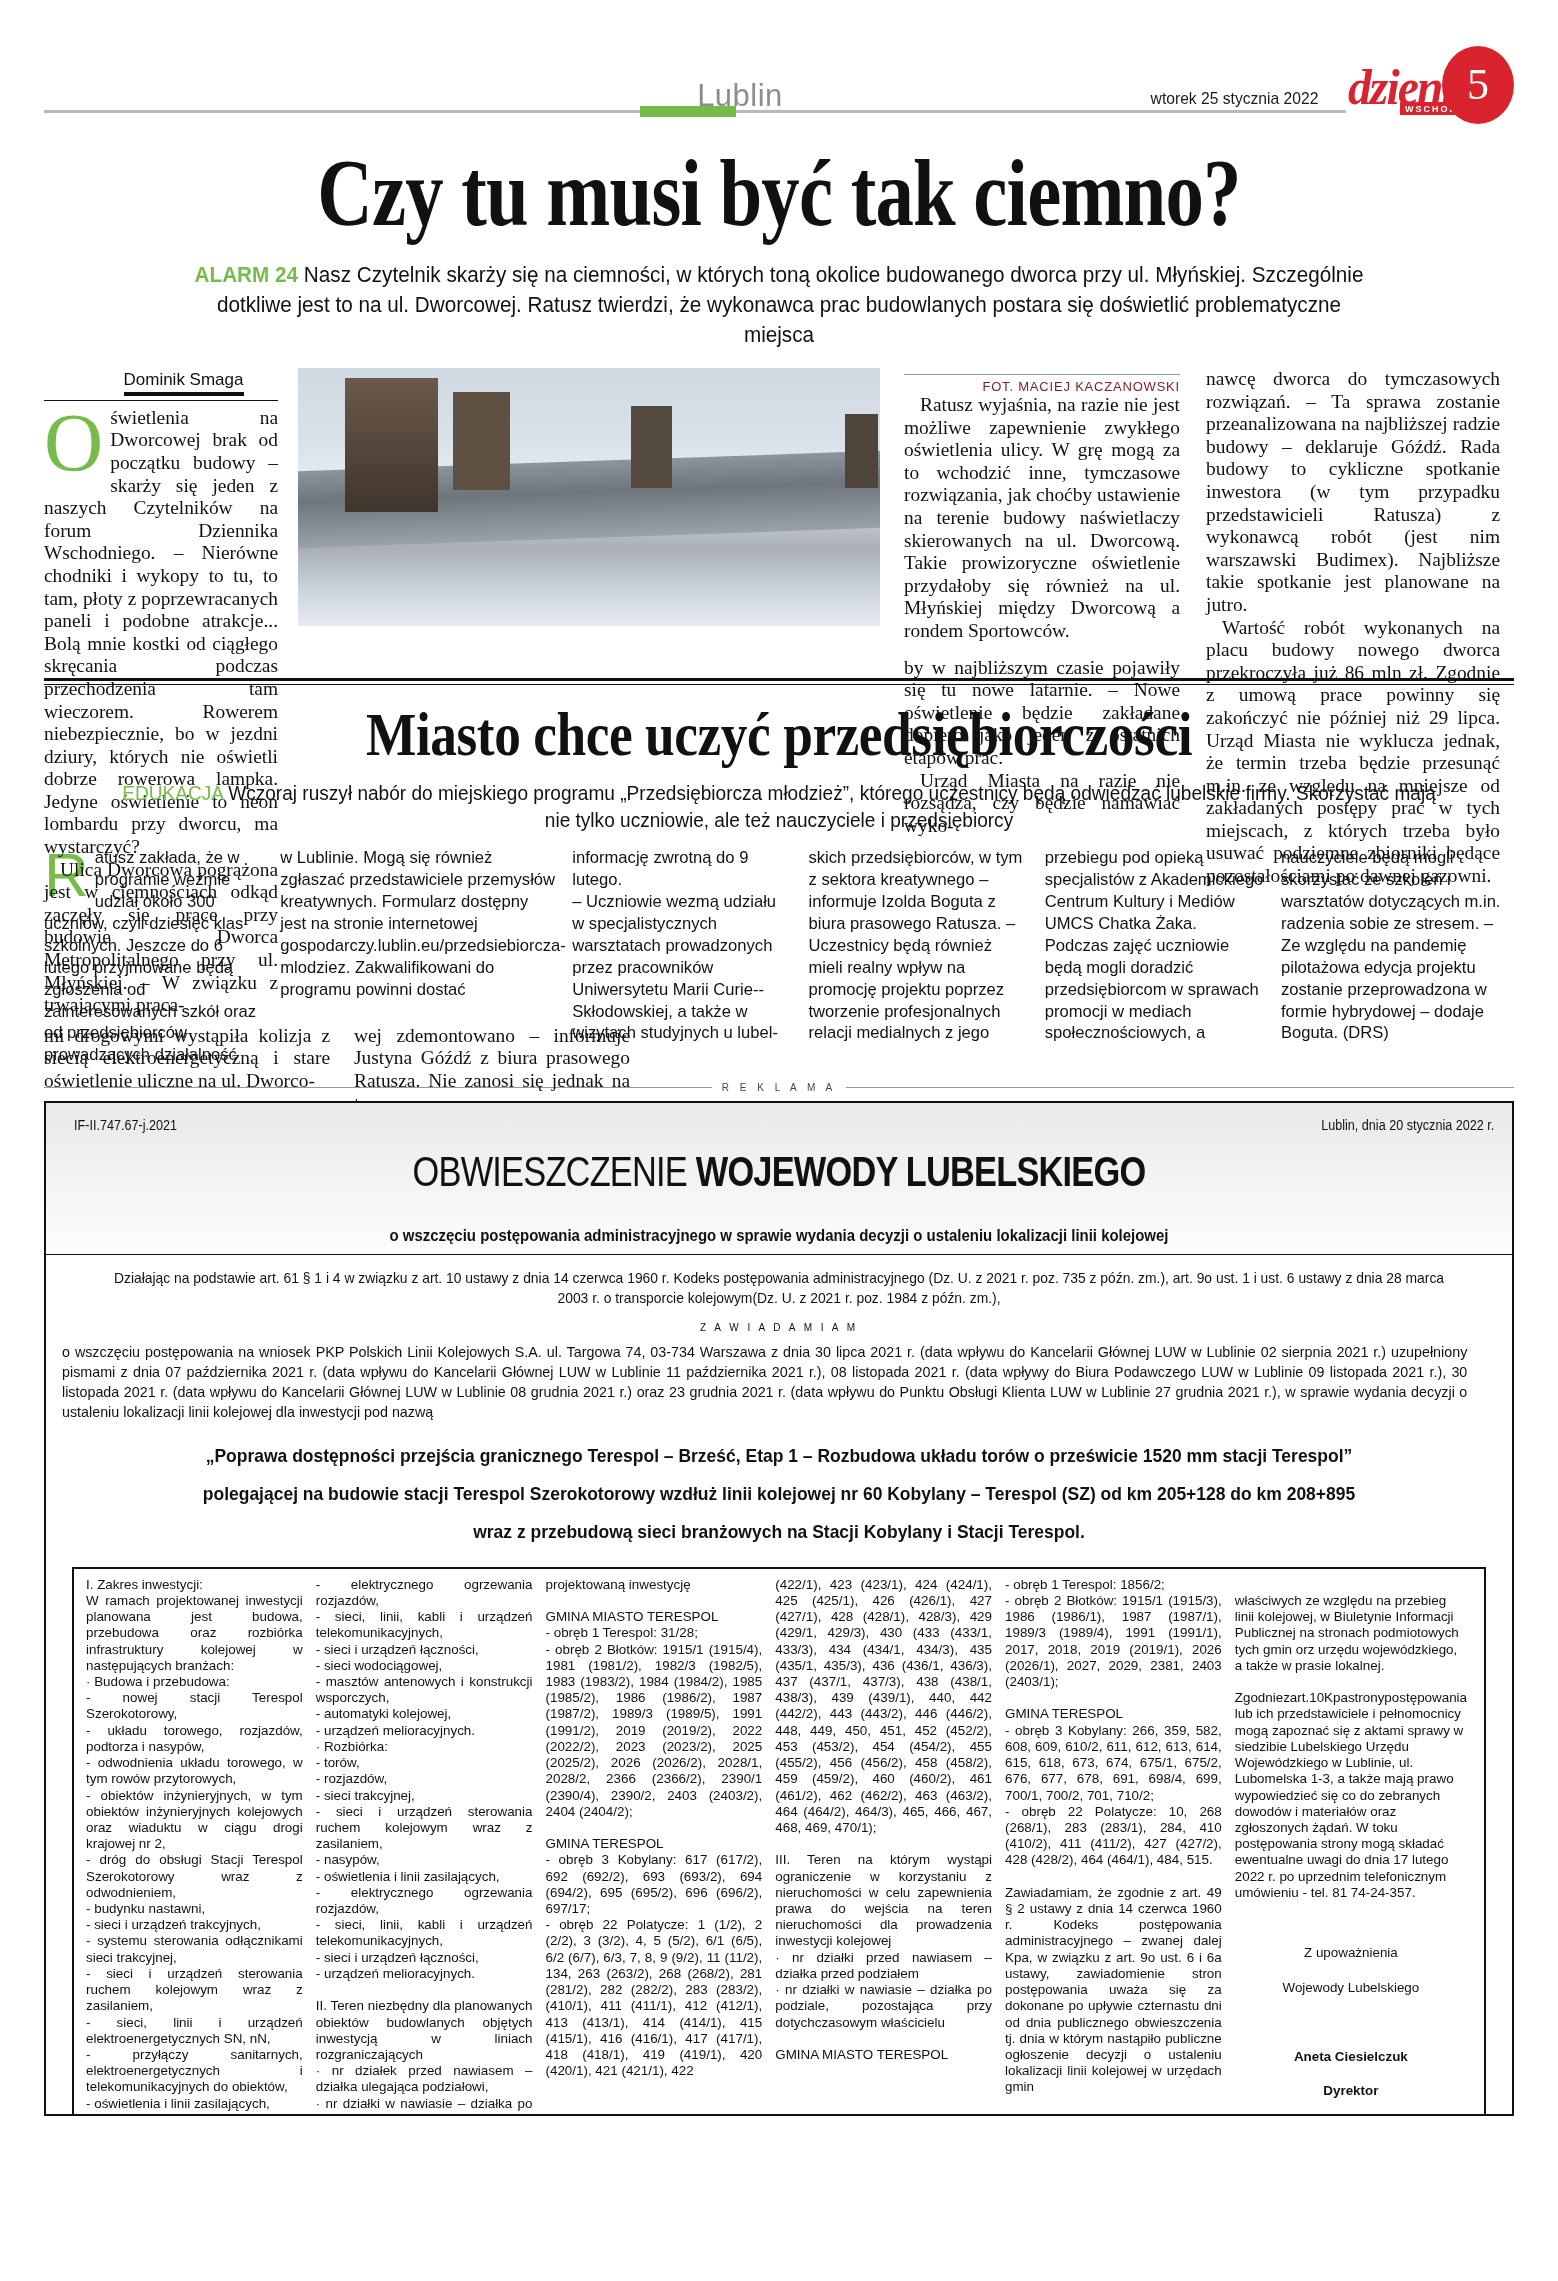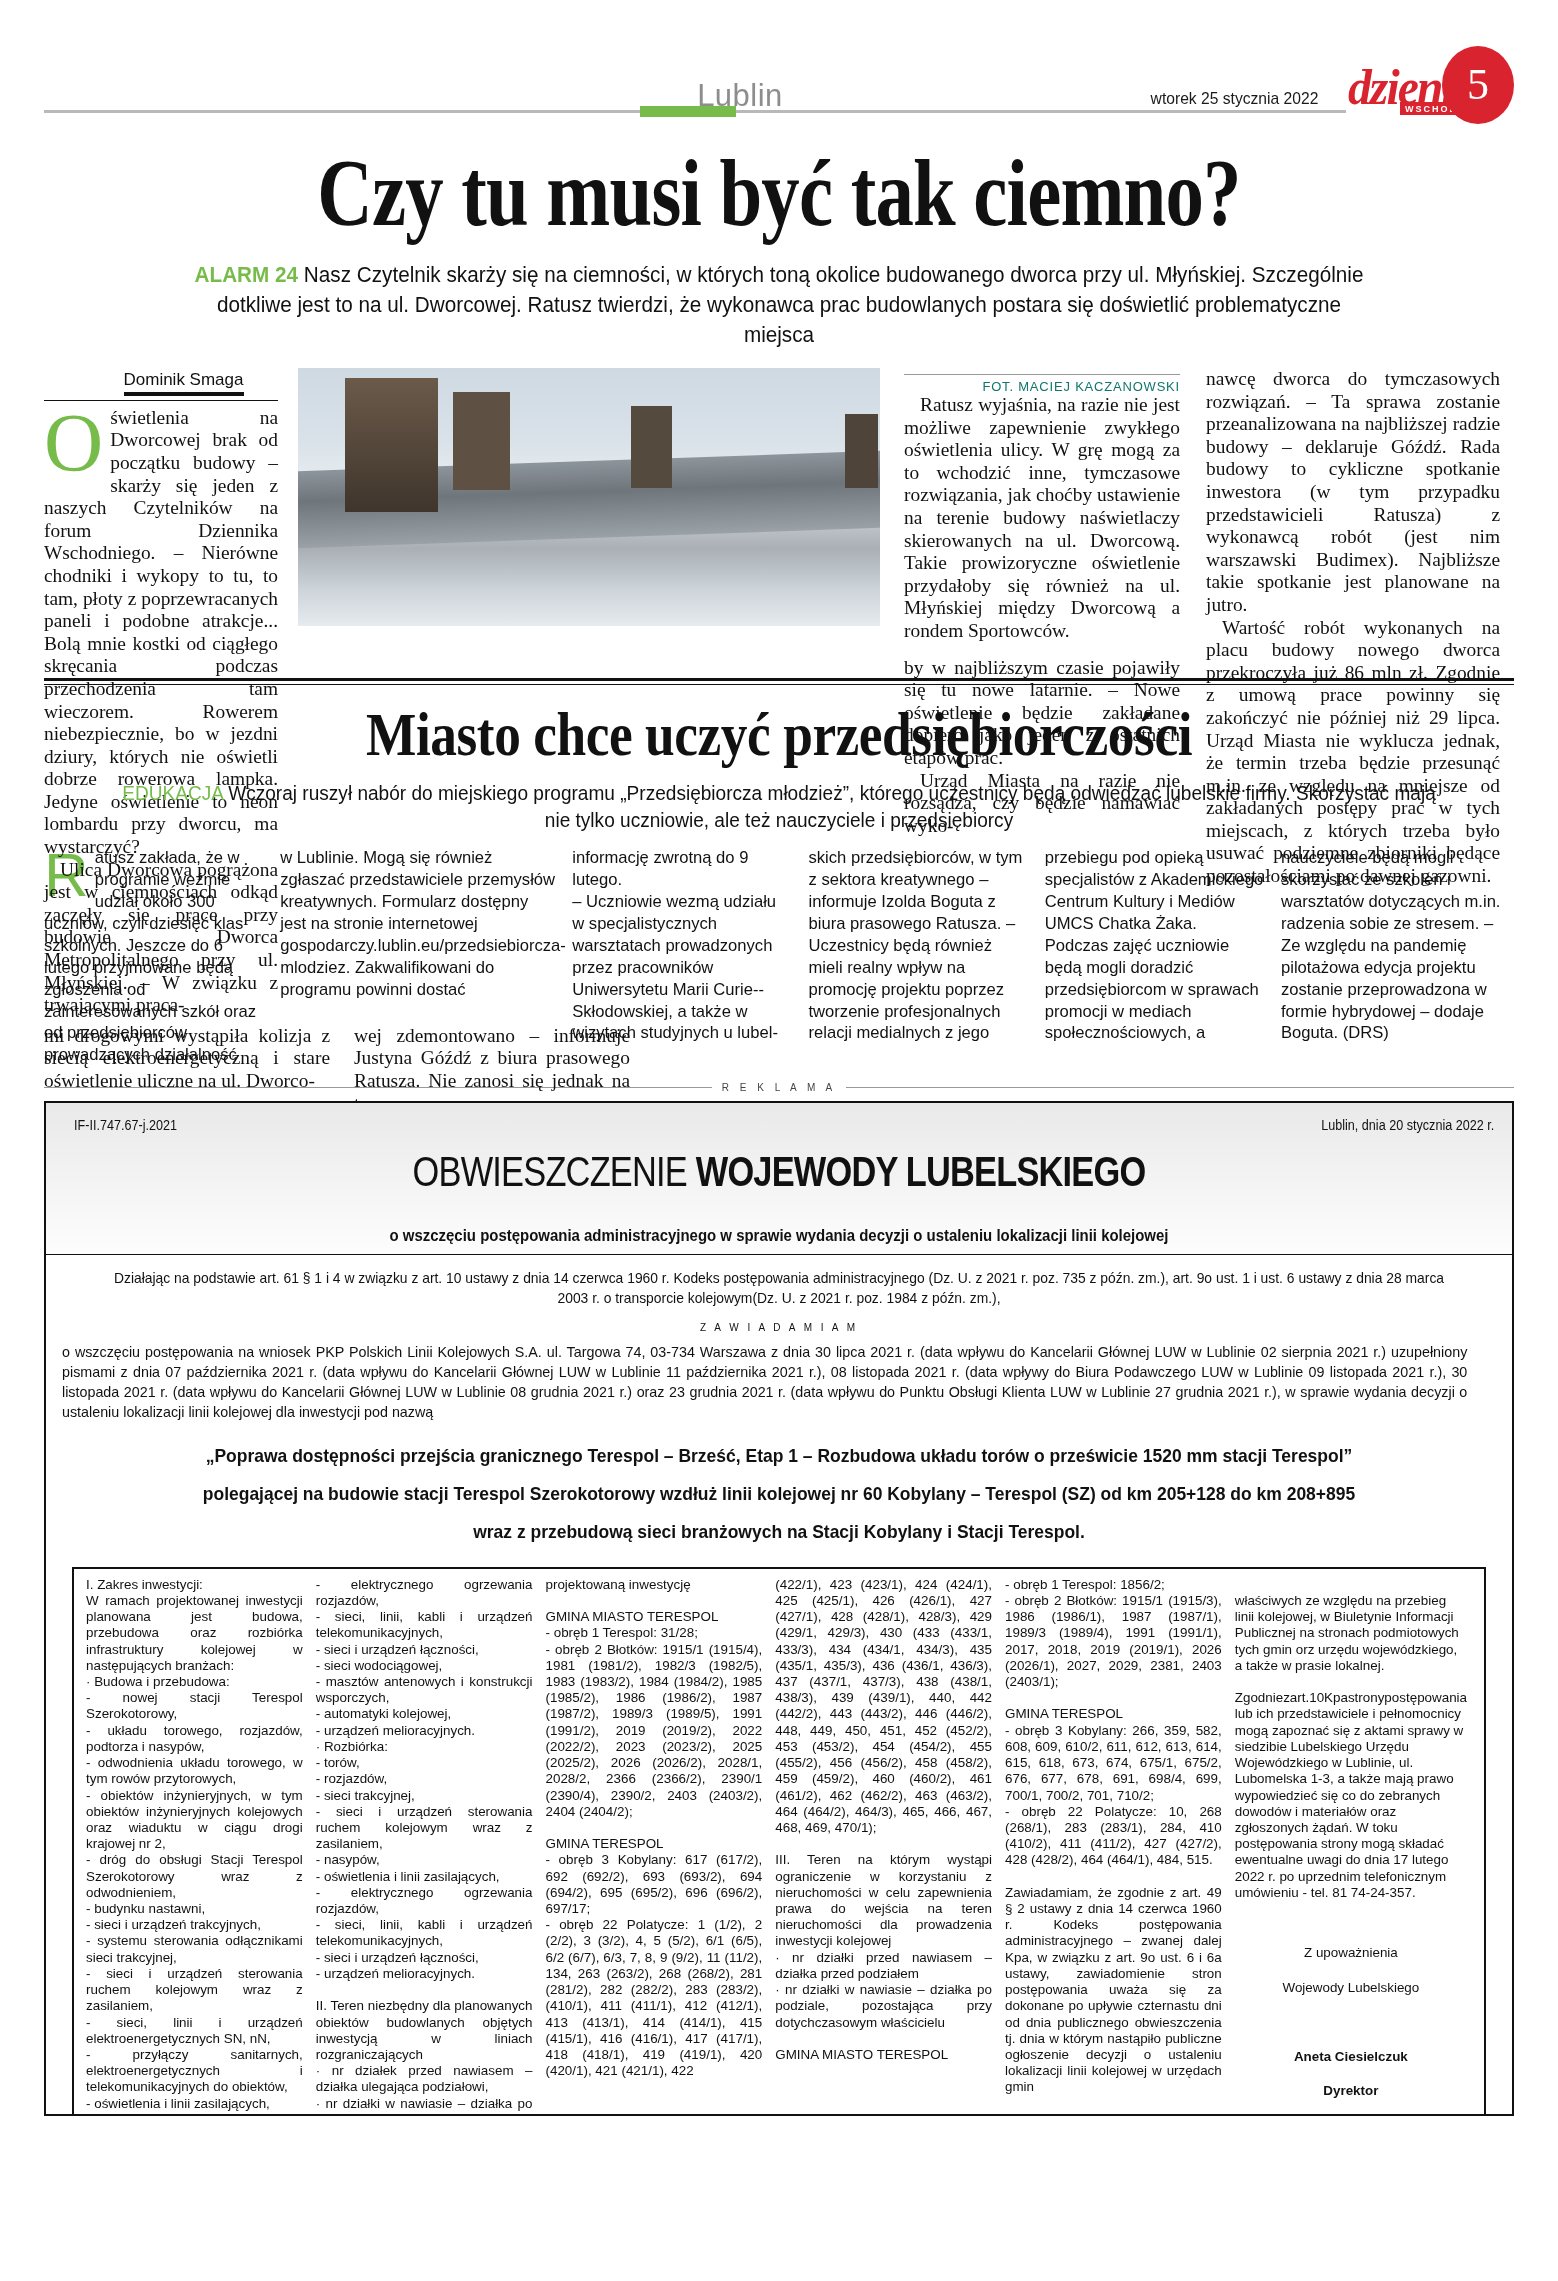--- a/index.html
+++ b/index.html
@@ -103,21 +103,21 @@
     background:linear-gradient(180deg,#6b5a4a,#3f352c);
     box-shadow: 90px -4px 0 -18px #5e5043, 260px 2px 0 -26px #554a3e, 470px 6px 0 -30px #4e443a;
   }
   .caption-col { width:300px; padding:0 14px 0 10px; }
   .caption {
     font-family:"Liberation Sans", sans-serif; font-size:19px; line-height:1.28;
     letter-spacing:.2px;
   }
   .photo-credit {
     margin-top:6px; border-top:1px solid #999; padding-top:4px;
-    text-align:right; font-size:13px; letter-spacing:.8px; color:#0f766e;
+    text-align:right; font-size:13px; letter-spacing:.8px; color:#7f1d1d;
   }
   .c4 { width:306px; padding-left:12px; }
   .after-photo { display:flex; margin-top:8px; }
   .ap1 { width:300px; padding-right:14px; }
   .ap2 { width:300px; padding:0 14px 0 10px; }
 
   .rule-heavy { border-top:3px solid #111; margin:10px 0 0 0; }
   .rule-light { border-top:1px solid #111; margin:3px 0 0 0; }
 
   

